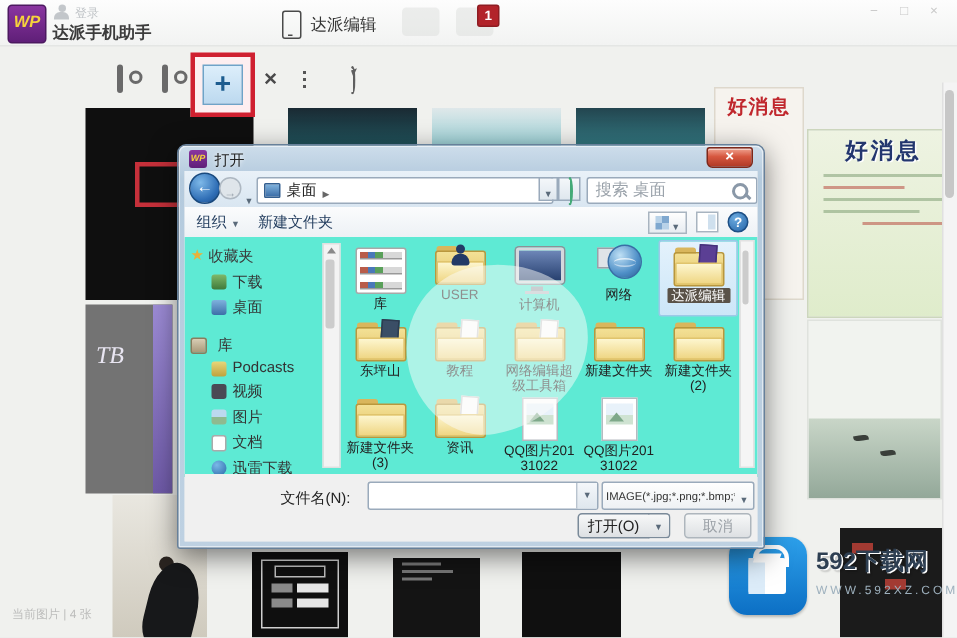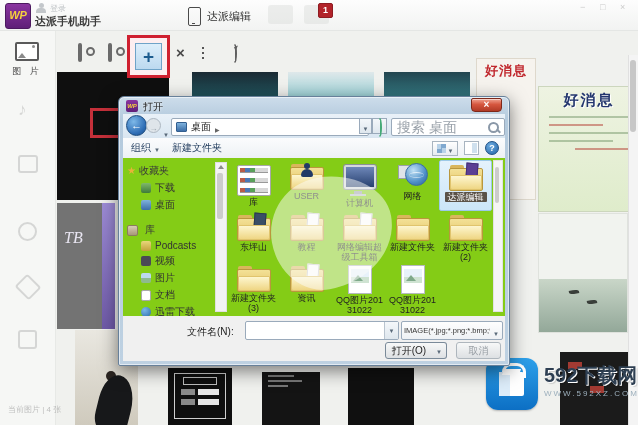--- a/index.html
+++ b/index.html
@@ -76,21 +76,21 @@
   .scrollbar{position:absolute;left:628px;top:55px;width:9px;height:370px;background:#f4f4f4;border-left:1px solid #e0e0e0;z-index:2}
   .scrollbar .th{position:absolute;left:1px;top:5px;width:6px;height:72px;background:#c7c7c7;border-radius:3px}
 
   
   .wm{position:absolute;left:486px;top:358px;z-index:3;display:flex;align-items:flex-start;gap:6px}
   .wm-ico{width:52px;height:52px;border-radius:12px;background:linear-gradient(#2da0ea,#0c6fc4);position:relative;box-shadow:0 1px 2px rgba(0,0,0,.25)}
   .wm-ico .hdl{position:absolute;left:16px;top:5px;width:18px;height:12px;border:3px solid #fff;border-bottom:none;border-radius:9px 9px 0 0}
   .wm-ico .box{position:absolute;left:13px;top:14px;width:25px;height:24px;background:#fff;border-radius:2px}
   .wm-ico .box:before{content:"";position:absolute;left:0;top:0;width:11px;height:24px;background:#dcecf9}
   .wm-ico .box:after{content:"";position:absolute;left:4px;top:-3px;width:17px;height:6px;background:#fff;transform:skewX(-20deg)}
-  .wm-title{font-size:20px;font-weight:bold;color:#2e3f52;text-shadow:1px 1px 0 #fff,2px 2px 1px rgba(0,0,0,.15);line-height:22px;margin-top:6px}
+  .wm-title{font-size:16px;font-weight:bold;color:#2e3f52;text-shadow:1px 1px 0 #fff,2px 2px 1px rgba(0,0,0,.15);line-height:22px;margin-top:6px}
   .wm-url{font-size:8px;color:#9db0bd;letter-spacing:2px;margin-top:3px}
 
   
   .dlg{position:absolute;left:118px;top:96px;width:390px;height:268px;z-index:20;background:linear-gradient(#cdddeb,#b4cadd 22px,#bed1e2);border:1px solid #67809a;border-radius:6px 6px 2px 2px;box-shadow:0 5px 18px rgba(0,0,0,.5),inset 0 0 0 1px rgba(255,255,255,.55)}
   .dlg-wpico{position:absolute;left:7px;top:3px;width:12px;height:12px;border-radius:2px;background:linear-gradient(#8a35a0,#5f1f78);color:#f5d23c;font-size:6px;font-weight:bold;font-style:italic;text-align:center;line-height:12px}
   .dlg-title{position:absolute;left:24px;top:3px;font-size:10px;color:#222;text-shadow:0 0 3px #fff}
   .closebtn{position:absolute;right:7px;top:1px;width:31px;height:14px;border:1px solid #7e281a;border-radius:2px 2px 4px 4px;background:linear-gradient(#f0a391,#d6573f 45%,#b03a26);color:#fff;font-size:10px;font-weight:bold;line-height:12px;text-align:center;padding:0;box-shadow:inset 0 1px 0 rgba(255,255,255,.5);cursor:pointer}
   .dlg-inner{position:absolute;left:4px;right:4px;top:17px;bottom:4px;background:#f0f0f0;overflow:hidden}
   .addr-row{position:absolute;left:0;right:0;top:0;height:24px;background:linear-gradient(#e9f1f8,#d9e6f1)}
   .backbtn{position:absolute;left:3px;top:1px;width:21px;height:21px;border-radius:50%;background:radial-gradient(circle at 35% 30%,#7db8e8,#2e6db5 65%,#1d4c86);border:1px solid #1a4a7e;color:#fff;text-align:center;padding:0;cursor:pointer}
@@ -100,33 +100,33 @@
   .c-down:after{content:"▼";font-size:6px;color:#5a6a7a}
   .c-right:after{content:"▶";font-size:6px;color:#666}
   .addr-caret{position:absolute;left:40px;top:9px}
   .addrfield{position:absolute;left:48px;top:4px;width:188px;height:16px;background:#fff;border:1px solid #9aaabb;border-radius:2px;display:flex;align-items:center;padding:0 4px;gap:4px}
   .deskico{width:9px;height:8px;background:linear-gradient(#7fb2dd,#3c6ea8);border:1px solid #335f90;border-radius:1px}
   .addrfield .loc{font-size:10px;color:#222}
   .ddbtn{position:absolute;left:236px;top:4px;width:13px;height:16px;background:linear-gradient(#f4f7fa,#dfe7ee);border:1px solid #9aaabb;text-align:center;padding:0}
   .refbtn{position:absolute;left:249px;top:4px;width:15px;height:16px;background:linear-gradient(#f4f7fa,#dfe7ee);border:1px solid #9aaabb;padding:1px 0 0 1px}
   .minirefr{width:9px;height:9px;border:2px solid #4a7;border-left-color:transparent;border-radius:50%}
   .searchbox{position:absolute;left:268px;top:4px;width:106px;height:16px;background:#fff;border:1px solid #9aaabb;border-radius:2px;display:flex;align-items:center;padding:0 3px}
-  .searchbox input{flex:1;border:none;outline:none;font-size:14px;color:#444;background:transparent;width:80px;font-family:"Liberation Sans",sans-serif}
+  .searchbox input{flex:1;border:none;outline:none;font-size:11px;color:#444;background:transparent;width:80px;font-family:"Liberation Sans",sans-serif}
   .searchbox input::placeholder{color:#9aa2aa}
   .mag{position:relative;width:7px;height:7px;border:2px solid #8a98a8;border-radius:50%;margin-right:2px}
   .mag:after{content:"";position:absolute;left:6px;top:6px;width:5px;height:2px;background:#8a98a8;transform:rotate(45deg)}
   .tool-row{position:absolute;left:0;right:0;top:24px;height:20px;background:linear-gradient(#fbfcfd,#edf1f5);border-bottom:1px solid #dfe3e7;display:flex;align-items:center}
   .trbtn{background:none;border:none;font-size:10px;color:#1e395b;padding:0 4px;margin-left:4px;cursor:pointer;display:flex;align-items:center;gap:3px;font-family:"Liberation Sans",sans-serif}
   .spacer{flex:1}
   .viewsbtn{width:26px;height:15px;border:1px solid #a8b4c0;background:linear-gradient(#fefefe,#e7ecf1);display:flex;align-items:center;justify-content:center;gap:2px;padding:0;margin-right:6px}
   .viewsgrid{width:9px;height:9px;background:conic-gradient(#7fa8cf 0 25%,#b8d2e8 0 50%,#7fa8cf 0 75%,#b8d2e8 0)}
   .prevbtn{width:15px;height:14px;border:1px solid #a8b4c0;background:#fff;position:relative;padding:0;margin-right:6px}
   .prevbtn:after{content:"";position:absolute;right:1px;top:1px;bottom:1px;width:5px;background:#cfe0ee}
   .helpbtn{width:14px;height:14px;border-radius:50%;background:radial-gradient(circle at 35% 30%,#6cabe0,#2565a8);border:1px solid #1d4f85;color:#fff;font-size:9px;font-weight:bold;line-height:12px;text-align:center;padding:0;margin-right:6px}
-  .dlg-body{position:absolute;left:0;right:0;top:44px;height:158px;background:#84cc16;border-bottom:2px solid #14b8a6}
+  .dlg-body{position:absolute;left:0;right:0;top:44px;height:158px;background:#5eead4;border-bottom:2px solid #14b8a6}
   .navpane{position:absolute;left:4px;top:6px;width:86px}
   .navhead{font-size:10px;color:#3a3a3a;margin:0 0 3px 0;display:flex;align-items:center;gap:3px}
   .navitem{font-size:10px;color:#333;margin:0 0 3px 14px;display:flex;align-items:center;cursor:pointer}
   .navgap{height:8px}
   .nico{display:inline-block;width:10px;height:10px;border-radius:2px;margin-right:4px;flex:none}
   .star{color:#e8b23a;font-size:10px;line-height:10px}
   .star:after{content:"★"}
   .navscroll{position:absolute;left:92px;top:4px;width:10px;height:148px;background:#f3f3f3;border:1px solid #e0e0e0}
   .navscroll .up{position:absolute;left:2px;top:2px;border-left:3px solid transparent;border-right:3px solid transparent;border-bottom:4px solid #8a8a8a}
   .navscroll .th{position:absolute;left:1px;top:10px;width:6px;height:46px;background:#ccc;border-radius:2px}
@@ -255,31 +255,20 @@
       <span class="lbl">达派编辑</span>
     </div>
     <div class="ghosttab" style="left:268px"></div>
     <div class="ghosttab" style="left:304px"></div>
     <span class="winctl" style="left:580px">−</span>
     <span class="winctl" style="left:600px">□</span>
     <span class="winctl" style="left:620px">×</span>
   </div>
   <div class="badge">1</div>
 
-  <div class="sidebar">
-    <div class="sb-pictures">
-      <div class="sb-picico"></div>
-      <div class="sb-piclbl">图 片</div>
-    </div>
-    <span class="gico g-music" style="top:70px">♪</span>
-    <span class="gico g-box" style="top:125px"></span>
-    <span class="gico g-round" style="top:192px"></span>
-    <span class="gico g-box" style="top:248px;transform:rotate(45deg)"></span>
-    <span class="gico g-round" style="top:300px;border-radius:3px"></span>
-  </div>
   <div class="statustext">当前图片 | 4 张</div>
 
   <button class="tbtn" style="left:78px"><span class="dev"></span></button>
   <button class="tbtn" style="left:108px"><span class="dev"></span></button>
   <div class="add-wrap">
     <button class="add-btn">+</button>
   </div>
   <button class="tbtn xglyph" style="left:176px">×</button>
   <button class="tbtn" style="left:202px;top:47px"><span class="lst"></span></button>
   <button class="tbtn" style="left:233px;top:46px"><span class="refr"></span></button>

